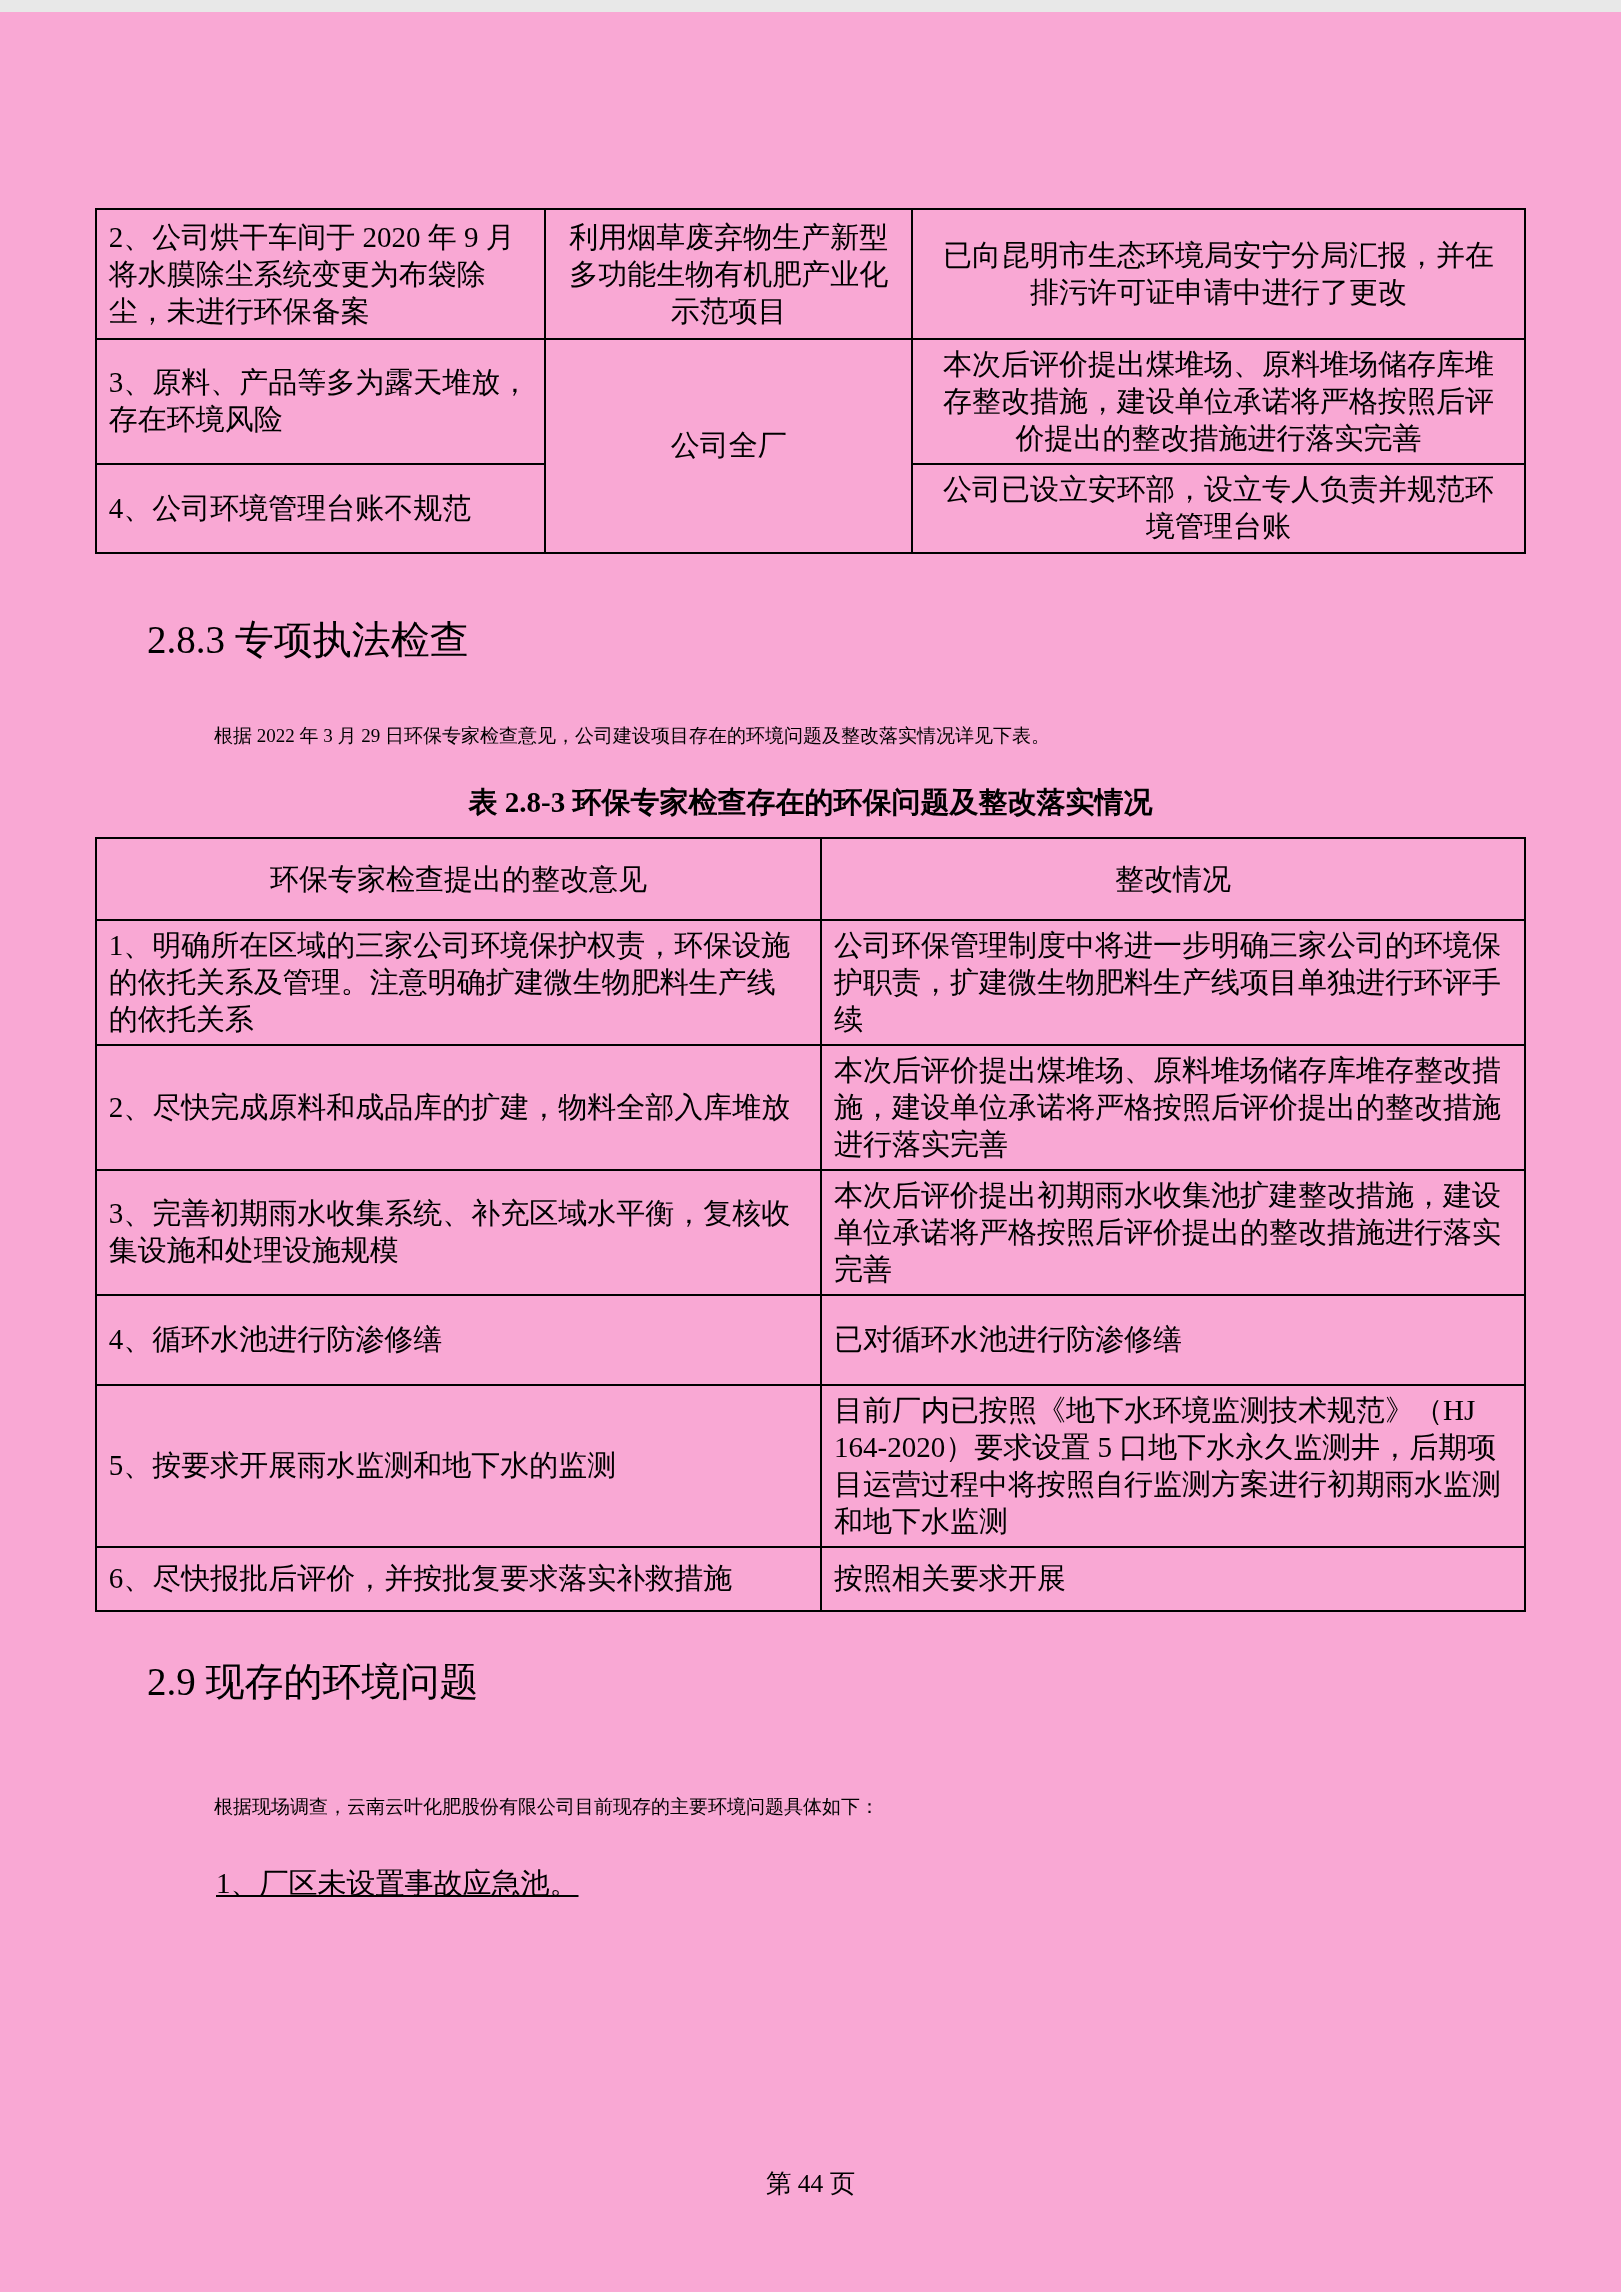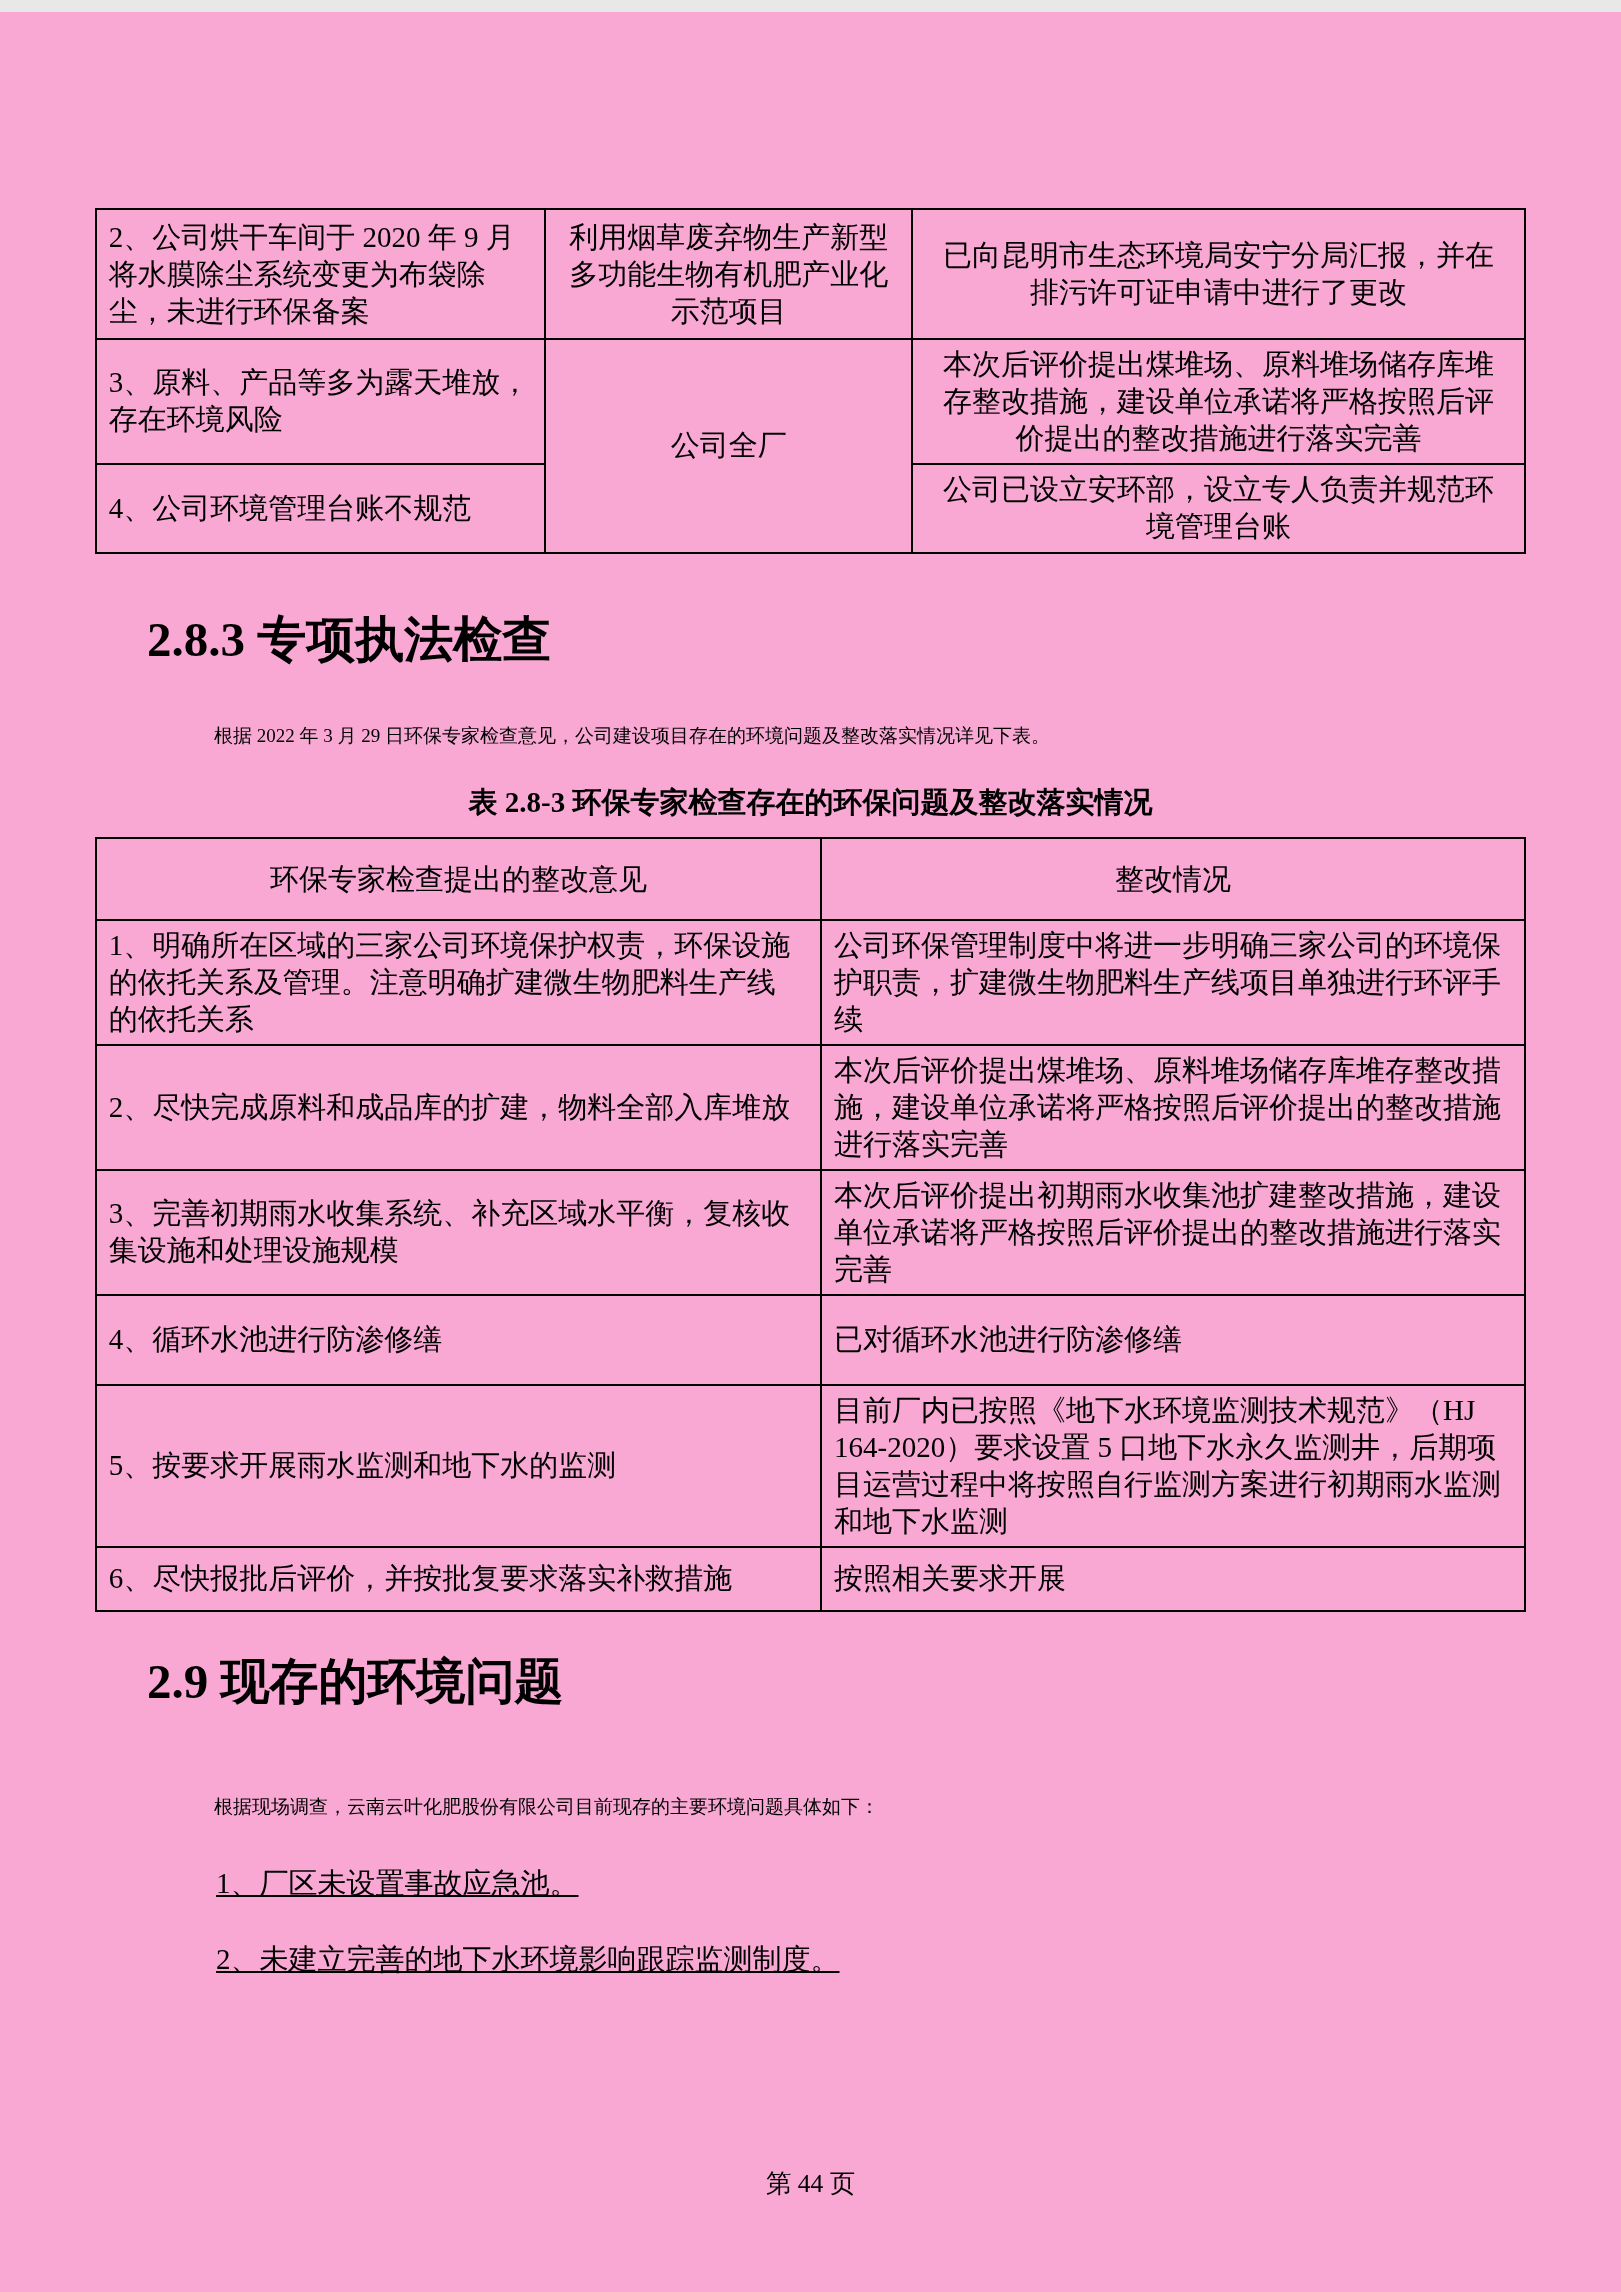--- a/index.html
+++ b/index.html
@@ -40,23 +40,23 @@
   .top-table tr.ra { height: 130px; }
   .top-table tr.rb { height: 112px; }
   .top-table tr.rc { height: 89px; }
   .top-table td.left  { text-align: left;  padding: 5.9px 13.7px 5.9px 11.8px; }
   .top-table td.mid   { text-align: center; padding: 5.9px 9.8px; }
   .top-table td.right { text-align: center; padding: 5.9px 19.6px; }
 
   
   .heading {
     margin: 55px 52px 0 52px;
-    font-size: 49px;
+    font-size: 39px;
     line-height: 61px;
-    font-weight: bold;
+    font-weight: normal;
   }
   .heading-29 { margin-top: 39px; }
 
   
   .para {
     margin: 29px 52px 0 52px;
     font-size: 19px;
     line-height: 74px;
     text-align: justify;
     text-indent: 67px;
@@ -170,19 +170,18 @@
         <tr class="r5">
           <td>6、尽快报批后评价，并按批复要求落实补救措施</td>
           <td>按照相关要求开展</td>
         </tr>
       </tbody>
     </table>
 
     <h2 class="heading heading-29">2.9 现存的环境问题</h2>
     <p class="para para-29">根据现场调查，云南云叶化肥股份有限公司目前现存的主要环境问题具体如下：</p>
     <p class="list-item">1、厂区未设置事故应急池。</p>
-    <p class="list-item">2、未建立完善的地下水环境影响跟踪监测制度。</p>
 
   </div>
 
   <div class="page-footer">第 44 页</div>
 </div>
 
 
 </body></html>

